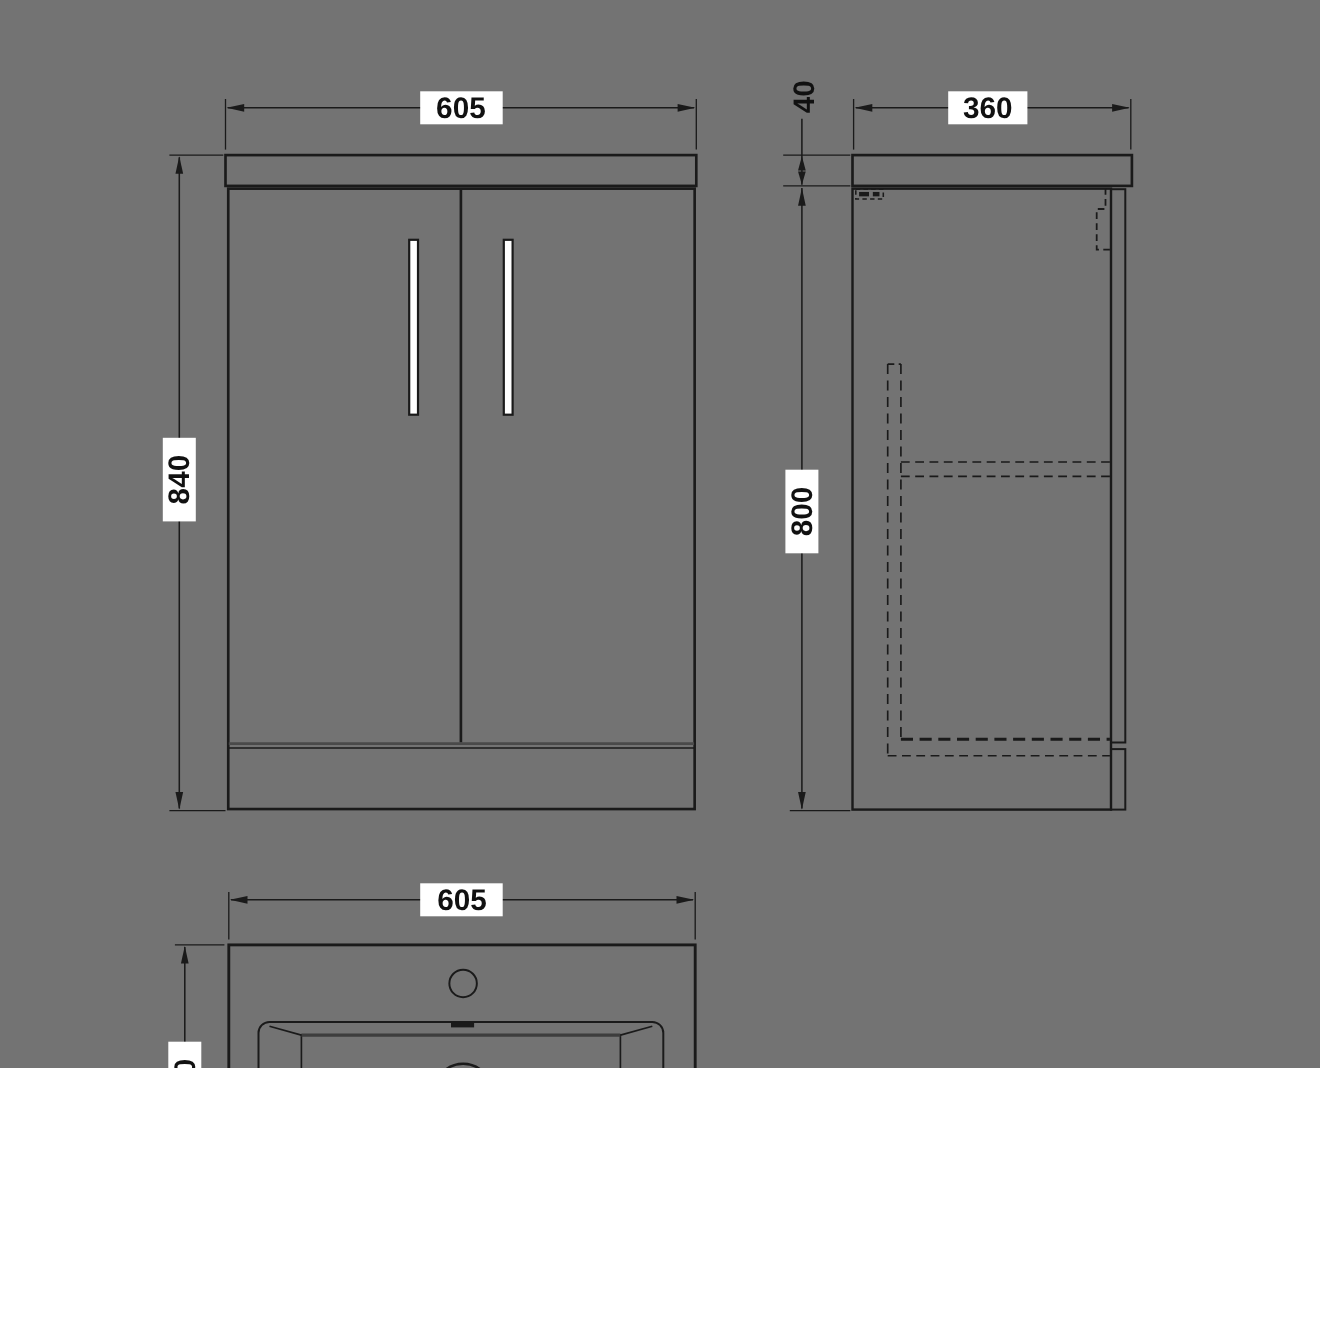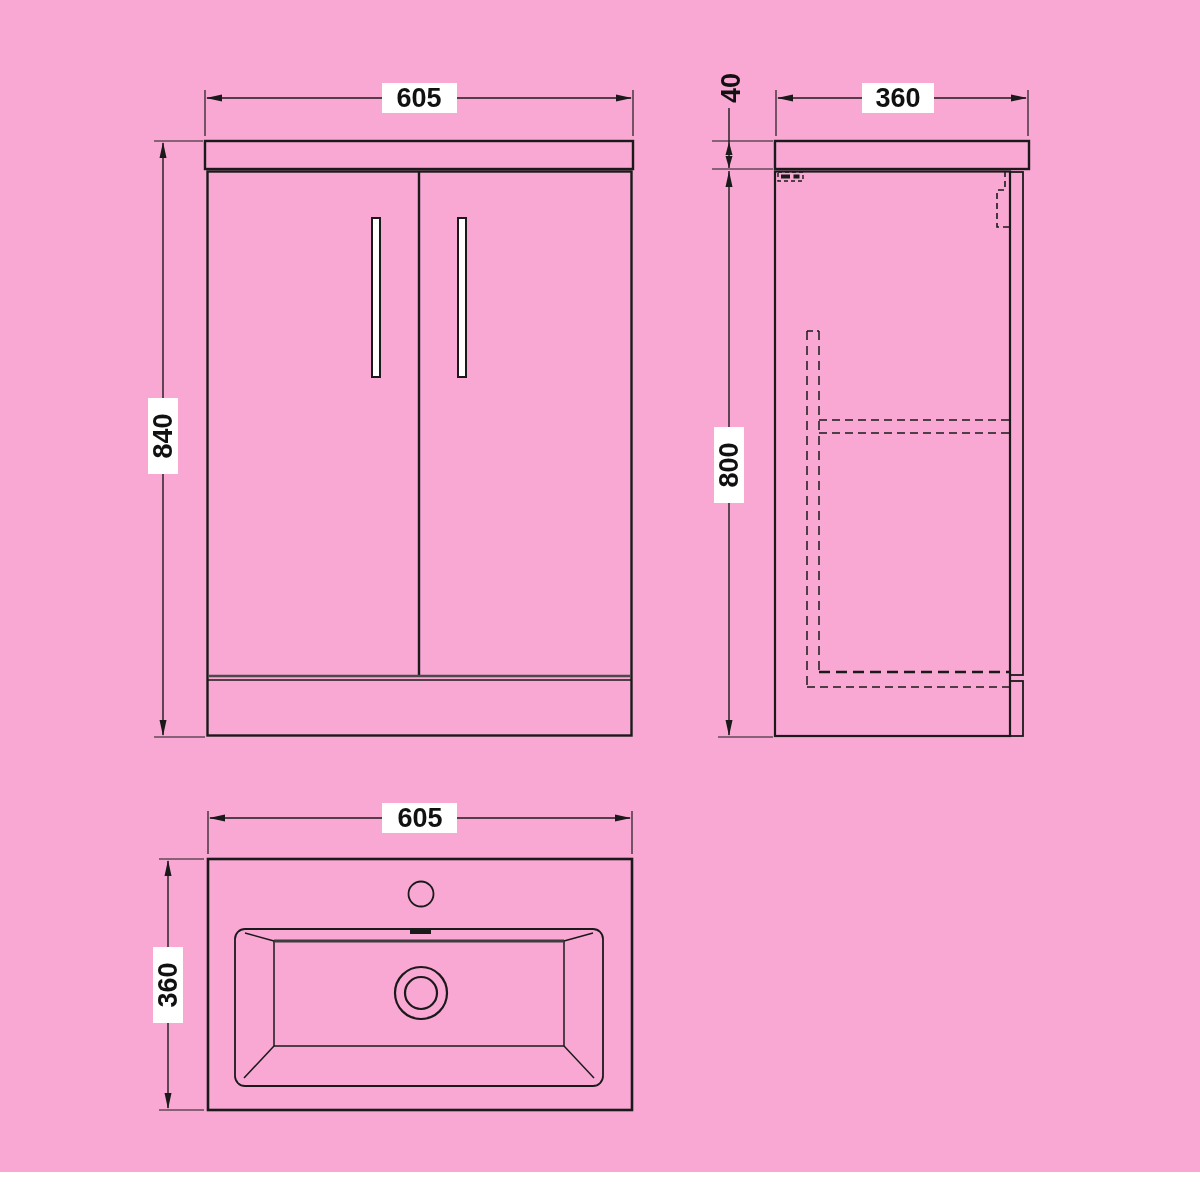--- a/index.html
+++ b/index.html
@@ -4,22 +4,22 @@
 <style>
   html, body {
     margin: 0;
     padding: 0;
     background: #ffffff;
     font-family: "Liberation Sans", sans-serif;
   }
   .canvas {
     position: relative;
     width: 1200px;
-    height: 1172px;
-    background: #f9a8d4;
+    height: 971px;
+    background: #737373;
     overflow: hidden;
   }
   svg { display: block; }
   .dim-text {
     font-family: "Liberation Sans", "DejaVu Sans", sans-serif;
     font-weight: bold;
     font-size: 27px;
     fill: #111111;
   }
 </style>

